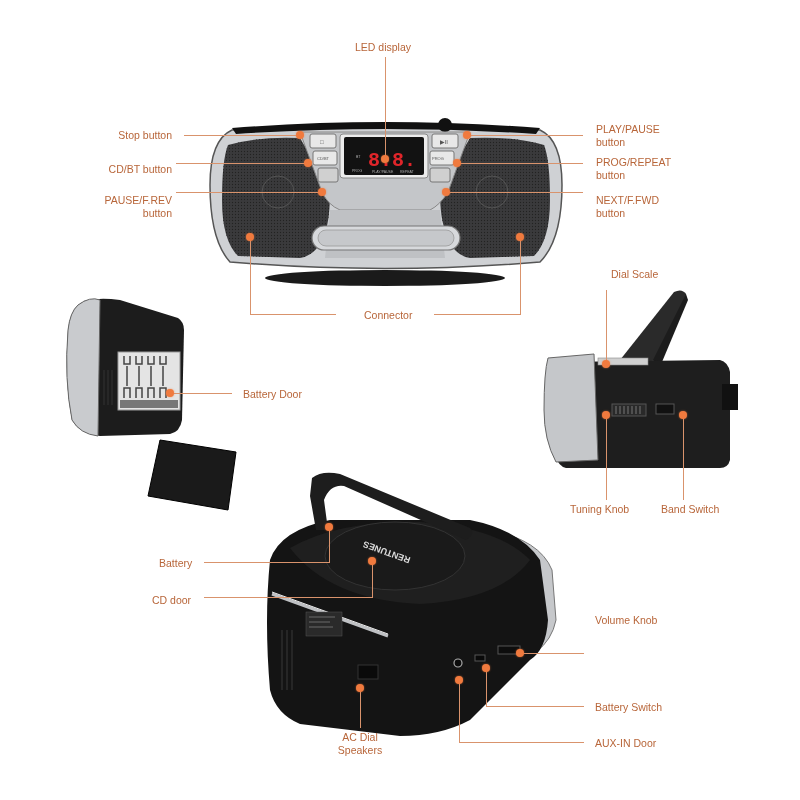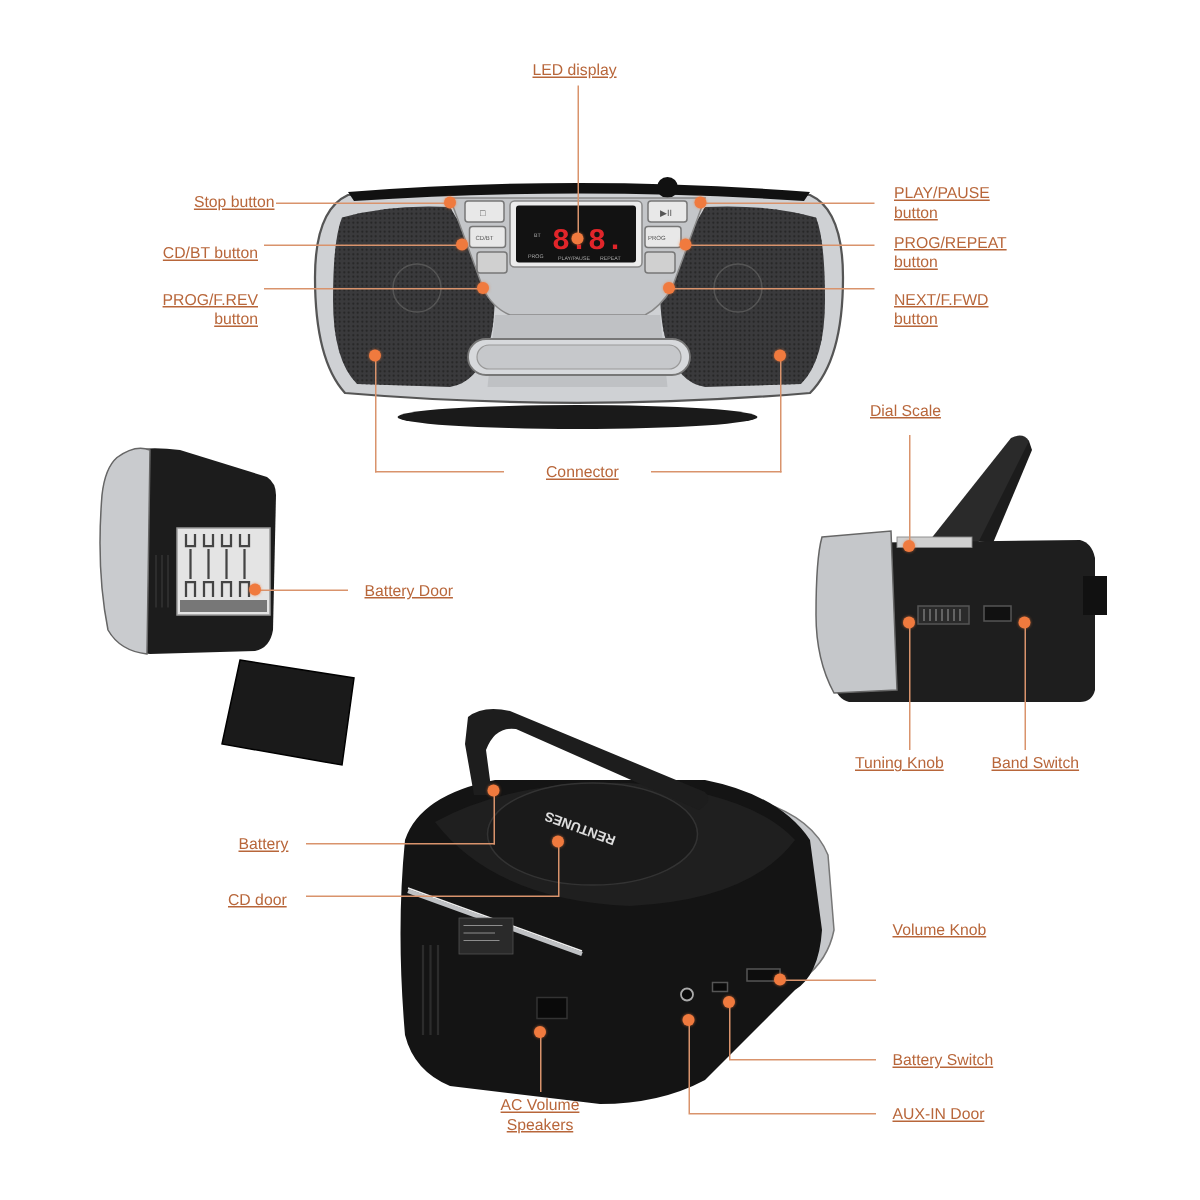--- a/index.html
+++ b/index.html
@@ -1,19 +1,19 @@
 <!DOCTYPE html>
 <html><head>
 <meta charset="utf-8">
 <style>
   * { box-sizing: border-box; margin: 0; padding: 0; }
   html, body { width: 800px; height: 800px; background: #ffffff; overflow: hidden; }
   body { position: relative; font-family: "Liberation Sans", "DejaVu Sans", sans-serif; }
   .stage { position: absolute; left: 0; top: 0; width: 800px; height: 800px; }
-  .lbl { position: absolute; font-size: 10.5px; line-height: 13px; color: #b8663a; white-space: nowrap; text-decoration: underline; }
+  .lbl { position: absolute; font-size: 10.5px; line-height: 13px; color: #b8663a; white-space: nowrap; }
   .lbl.r { text-align: right; }
   .lbl.c { text-align: center; }
   .ln { position: absolute; background: #d9936c; }
   .dot { position: absolute; width: 8px; height: 8px; border-radius: 50%; background: #f07a3e; box-shadow: 0 0 2px rgba(240,122,62,.7); }
   svg { position: absolute; }
 </style>
 </head>
 <body>
 
 <div class="stage">
@@ -224,47 +224,47 @@
   <div class="dot" style="left:679px;top:411px"></div>
   <div class="dot" style="left:325px;top:523px"></div>
   <div class="dot" style="left:368px;top:557px"></div>
   <div class="dot" style="left:356px;top:684px"></div>
   <div class="dot" style="left:516px;top:649px"></div>
   <div class="dot" style="left:482px;top:664px"></div>
   <div class="dot" style="left:455px;top:676px"></div>
 
   <div class="lbl" style="left:355px;top:41px">LED display</div>
 
-  <div class="lbl r" style="left:111px;top:129px;width:72px">Stop  button</div>
+  <div class="lbl r" style="left:100px;top:129px;width:72px">Stop  button</div>
   <div class="lbl r" style="left:100px;top:163px;width:72px">CD/BT button</div>
   <div class="lbl r" style="left:100px;top:194px;width:72px">
-    <div>PROG/F.REV</div>
+    <div>PAUSE/F.REV</div>
     <div>button</div>
   </div>
 
   <div class="lbl" style="left:596px;top:123px">
     <div>PLAY/PAUSE</div>
     <div>button</div>
   </div>
   <div class="lbl" style="left:596px;top:156px">
     <div>PROG/REPEAT</div>
     <div>button</div>
   </div>
   <div class="lbl" style="left:596px;top:194px">
     <div>NEXT/F.FWD</div>
     <div>button</div>
   </div>
 
   <div class="lbl" style="left:364px;top:309px">Connector</div>
-  <div class="lbl" style="left:580px;top:268px">Dial Scale</div>
+  <div class="lbl" style="left:611px;top:268px">Dial Scale</div>
   <div class="lbl" style="left:243px;top:388px">Battery Door</div>
   <div class="lbl" style="left:570px;top:503px">Tuning Knob</div>
   <div class="lbl" style="left:661px;top:503px">Band Switch</div>
   <div class="lbl" style="left:159px;top:557px">Battery</div>
   <div class="lbl" style="left:152px;top:594px">CD door</div>
   <div class="lbl" style="left:595px;top:614px">Volume Knob</div>
   <div class="lbl" style="left:595px;top:701px">Battery Switch</div>
   <div class="lbl" style="left:595px;top:737px">AUX-IN Door</div>
   <div class="lbl c" style="left:322px;top:731px;width:76px">
-    <div>AC Volume</div>
+    <div>AC Dial</div>
     <div>Speakers</div>
   </div>
 </div>
 
 </body></html>

